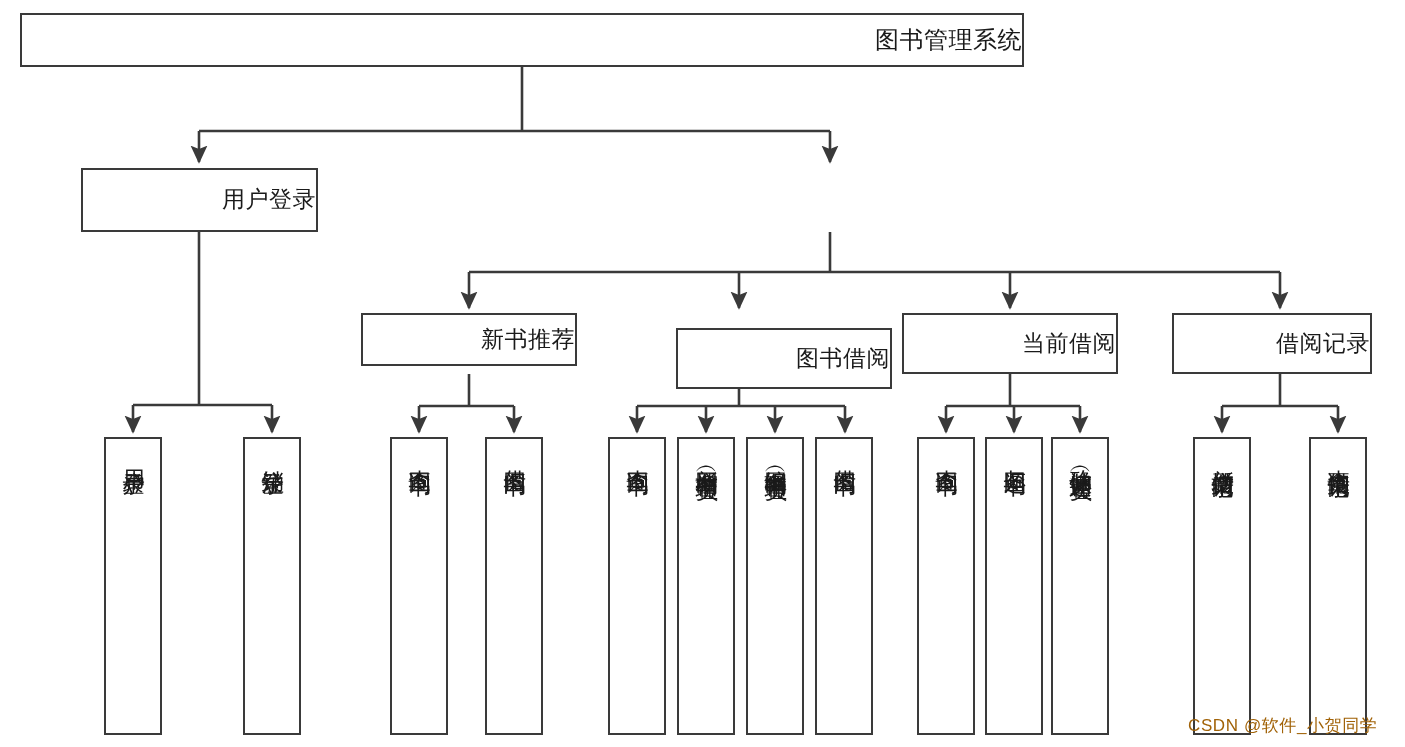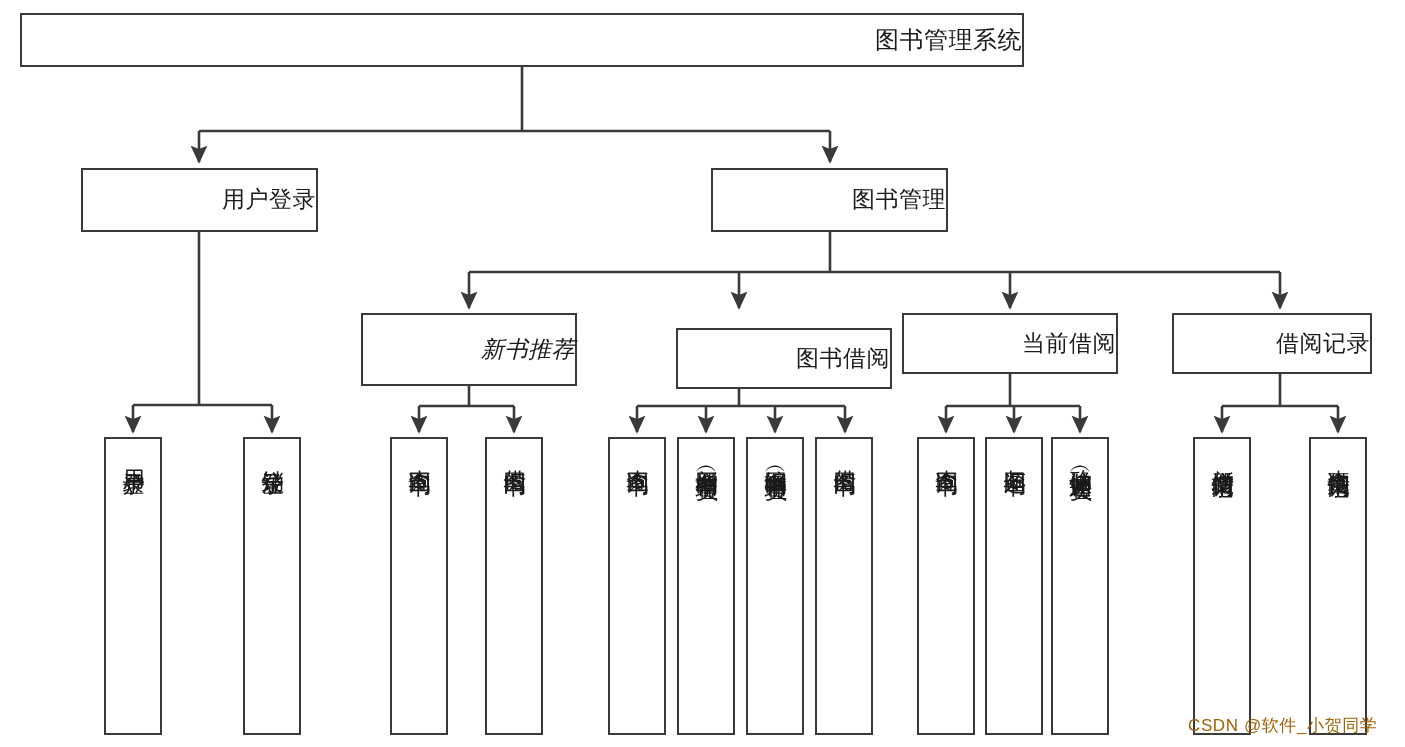--- a/index.html
+++ b/index.html
@@ -128,25 +128,22 @@
     </g>
   </svg>
 
   <div class="node root h" style="left:20px; top:13px; width:1004px; height:54px;">
     <span class="label">图书管理系统</span>
   </div>
 
   <div class="node h" style="left:81px; top:168px; width:237px; height:64px;">
     <span class="label">用户登录</span>
   </div>
-  <div class="node h" style="left:711px; top:168px; width:237px; height:64px;">
-    <span class="label">图书管理</span>
-  </div>
-
-  <div class="node h" style="left:361px; top:313px; width:216px; height:73px;font-style:italic;">
+
+  <div class="node h" style="left:361px; top:313px; width:216px; height:53px;">
     <span class="label">新书推荐</span>
   </div>
   <div class="node h" style="left:632px; top:328px; width:216px; height:61px;margin-left:44px;">
     <span class="label">图书借阅</span>
   </div>
   <div class="node h" style="left:902px; top:313px; width:216px; height:61px;padding-left:10px;">
     <span class="label">当前借阅</span>
   </div>
   <div class="node h" style="left:1172px; top:313px; width:200px; height:61px;">
     <span class="label">借阅记录</span>

